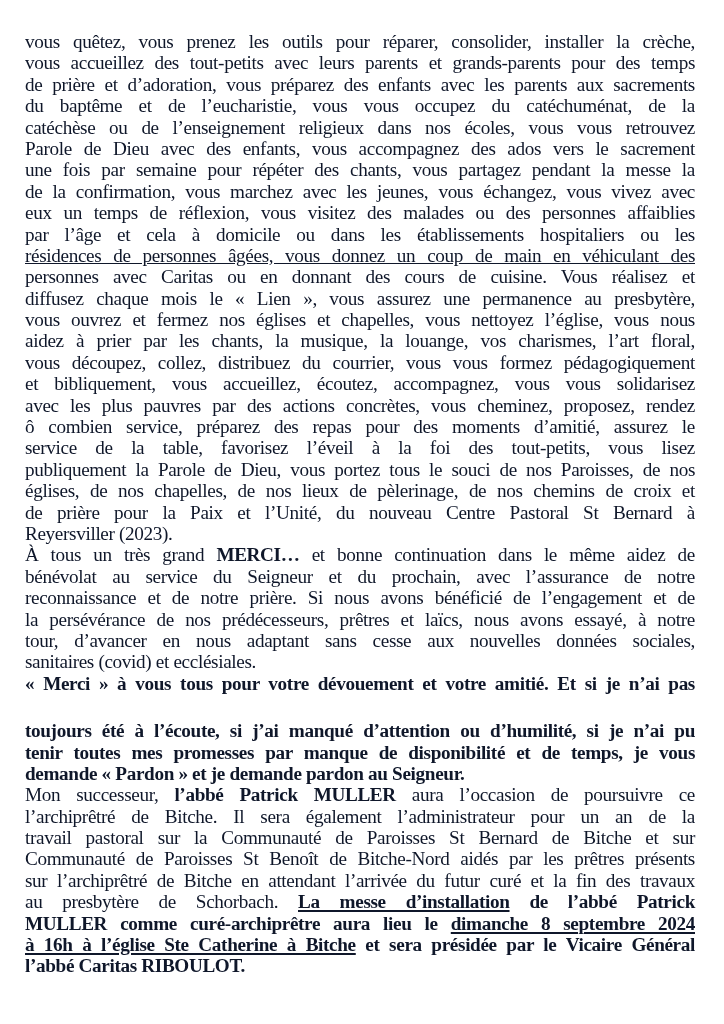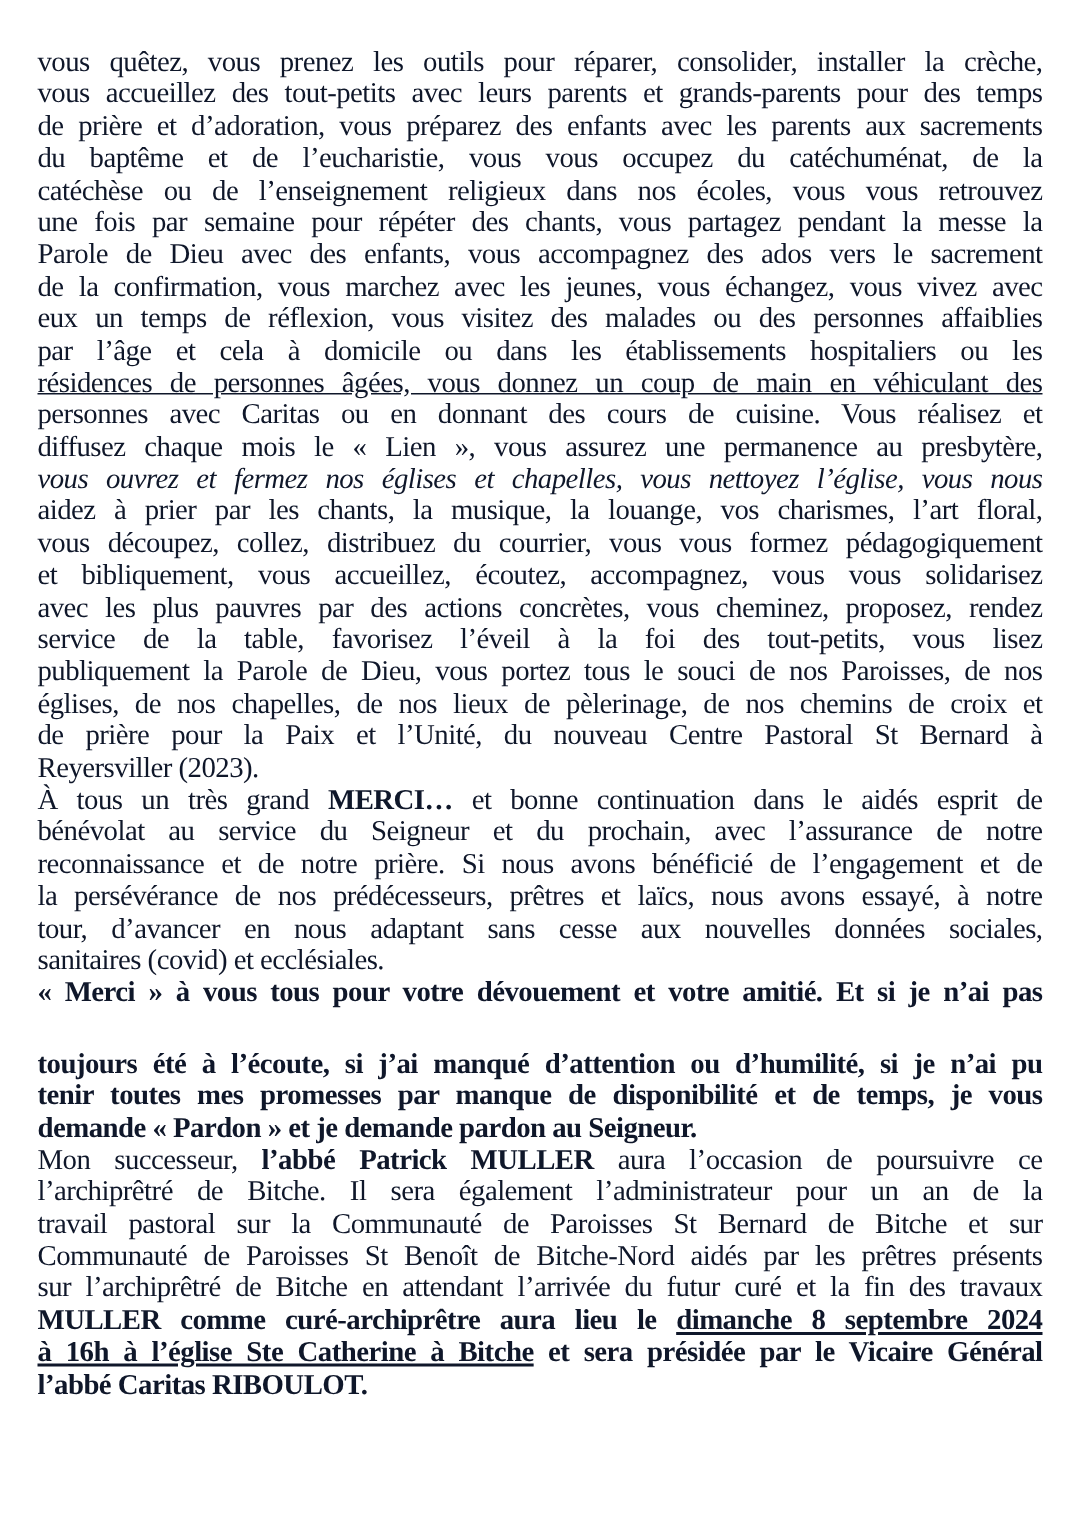--- a/index.html
+++ b/index.html
@@ -29,49 +29,51 @@
 </style>
 </head>
 <body>
 
 <div class="page" id="page">
     <div class="line" style="white-space: nowrap;"><span>vous quêtez, vous prenez les outils pour réparer, consolider, installer la crèche,</span></div>
     <div class="line" style="white-space: nowrap;"><span>vous accueillez des tout-petits avec leurs parents et grands-parents pour des temps</span></div>
     <div class="line" style="white-space: nowrap;"><span>de prière et d’adoration, vous préparez des enfants avec les parents aux sacrements</span></div>
     <div class="line" style="white-space: nowrap;"><span>du baptême et de l’eucharistie, vous vous occupez du catéchuménat, de la</span></div>
     <div class="line" style="white-space: nowrap;"><span>catéchèse ou de l’enseignement religieux dans nos écoles, vous vous retrouvez</span></div>
+    <div class="line" style="white-space: nowrap;"><span>Parole de Dieu avec des enfants, vous accompagnez des ados vers le sacrement</span></div>
     <div class="line" style="white-space: nowrap;"><span>une fois par semaine pour répéter des chants, vous partagez pendant la messe la</span></div>
-    <div class="line" style="white-space: nowrap;"><span>Parole de Dieu avec des enfants, vous accompagnez des ados vers le sacrement</span></div>
     <div class="line" style="white-space: nowrap;"><span>de la confirmation, vous marchez avec les jeunes, vous échangez, vous vivez avec</span></div>
     <div class="line" style="white-space: nowrap;"><span>eux un temps de réflexion, vous visitez des malades ou des personnes affaiblies</span></div>
     <div class="line" style="white-space: nowrap;"><span>par l’âge et cela à domicile ou dans les établissements hospitaliers ou les</span></div>
     <div class="line" style="white-space: nowrap; text-decoration: underline;"><span>résidences de personnes âgées, vous donnez un coup de main en véhiculant des</span></div>
     <div class="line" style="white-space: nowrap;"><span>personnes avec Caritas ou en donnant des cours de cuisine. Vous réalisez et</span></div>
     <div class="line" style="white-space: nowrap;"><span>diffusez chaque mois le « Lien », vous assurez une permanence au presbytère,</span></div>
-    <div class="line" style="white-space: nowrap; font-style: italic;"><span>vous ouvrez et fermez nos églises et chapelles, vous nettoyez l’église, vous nous</span></div>
+    <div class="line" style="white-space: nowrap;"><span>vous ouvrez et fermez nos églises et chapelles, vous nettoyez l’église, vous nous</span></div>
     <div class="line" style="white-space: nowrap;"><span>aidez à prier par les chants, la musique, la louange, vos charismes, l’art floral,</span></div>
     <div class="line" style="white-space: nowrap;"><span>vous découpez, collez, distribuez du courrier, vous vous formez pédagogiquement</span></div>
     <div class="line" style="white-space: nowrap;"><span>et bibliquement, vous accueillez, écoutez, accompagnez, vous vous solidarisez</span></div>
     <div class="line" style="white-space: nowrap;"><span>avec les plus pauvres par des actions concrètes, vous cheminez, proposez, rendez</span></div>
+    <div class="line" style="white-space: nowrap;"><span>ô combien service, préparez des repas pour des moments d’amitié, assurez le</span></div>
     <div class="line" style="white-space: nowrap;"><span>service de la table, favorisez l’éveil à la foi des tout-petits, vous lisez</span></div>
     <div class="line" style="white-space: nowrap;"><span>publiquement la Parole de Dieu, vous portez tous le souci de nos Paroisses, de nos</span></div>
     <div class="line" style="white-space: nowrap;"><span>églises, de nos chapelles, de nos lieux de pèlerinage, de nos chemins de croix et</span></div>
     <div class="line" style="white-space: nowrap;"><span>de prière pour la Paix et l’Unité,  du nouveau Centre Pastoral St Bernard à</span></div>
     <div class="line last" style="white-space: nowrap;"><span>Reyersviller (2023).</span></div>
-    <div class="line" style="white-space: nowrap;"><span>À tous un très grand </span><span class="b">MERCI…</span><span> et bonne continuation dans le aidés esprit de</span></div>
+    <div class="line" style="white-space: nowrap;"><span>À tous un très grand </span><span class="b">MERCI…</span><span> et bonne continuation dans le même aidez de</span></div>
     <div class="line" style="white-space: nowrap;"><span>bénévolat au service du Seigneur et du prochain, avec l’assurance de notre</span></div>
     <div class="line" style="white-space: nowrap;"><span>reconnaissance et de notre prière. Si nous avons bénéficié de l’engagement et de</span></div>
     <div class="line" style="white-space: nowrap;"><span>la persévérance de nos prédécesseurs, prêtres et laïcs, nous avons essayé, à notre</span></div>
     <div class="line" style="white-space: nowrap;"><span>tour, d’avancer en nous adaptant sans cesse aux nouvelles données sociales,</span></div>
     <div class="line last" style="white-space: nowrap;"><span>sanitaires (covid) et ecclésiales.</span></div>
     <div class="line" style="white-space: nowrap;"><span class="b">« Merci » à vous tous pour votre dévouement et votre amitié. Et si je n’ai pas</span></div>
     <div class="line" style="white-space: nowrap; margin-top: 26px;"><span class="b">toujours été à l’écoute, si j’ai manqué d’attention ou d’humilité, si je n’ai pu</span></div>
     <div class="line" style="white-space: nowrap;"><span class="b">tenir toutes mes promesses par manque de disponibilité et de temps, je vous</span></div>
     <div class="line last" style="white-space: nowrap;"><span class="b">demande « Pardon » et je demande pardon au Seigneur.</span></div>
     <div class="line" style="white-space: nowrap;"><span>Mon successeur, </span><span class="b">l’abbé Patrick MULLER</span><span> aura l’occasion de poursuivre ce</span></div>
     <div class="line" style="white-space: nowrap;"><span>l’archiprêtré de Bitche. Il sera également l’administrateur pour un an de la</span></div>
     <div class="line" style="white-space: nowrap;"><span>travail pastoral sur la Communauté de Paroisses St Bernard de Bitche et sur</span></div>
     <div class="line" style="white-space: nowrap;"><span>Communauté de Paroisses St Benoît de Bitche-Nord aidés par les prêtres présents</span></div>
     <div class="line" style="white-space: nowrap;"><span>sur l’archiprêtré de Bitche en attendant l’arrivée du futur curé et la fin des travaux</span></div>
+    <div class="line" style="white-space: nowrap;"><span>au presbytère de Schorbach. </span><span class="b u">La messe d’installation</span><span class="b"> de l’abbé Patrick</span></div>
     <div class="line" style="white-space: nowrap;"><span class="b">MULLER comme curé-archiprêtre aura lieu le </span><span class="b u">dimanche 8 septembre 2024</span></div>
     <div class="line" style="white-space: nowrap;"><span class="b u">à 16h à l’église Ste Catherine à Bitche</span><span class="b"> et sera présidée par le Vicaire Général</span></div>
     <div class="line last" style="white-space: nowrap;"><span class="b">l’abbé Caritas RIBOULOT.</span></div>
   </div>
 
 </body></html>

